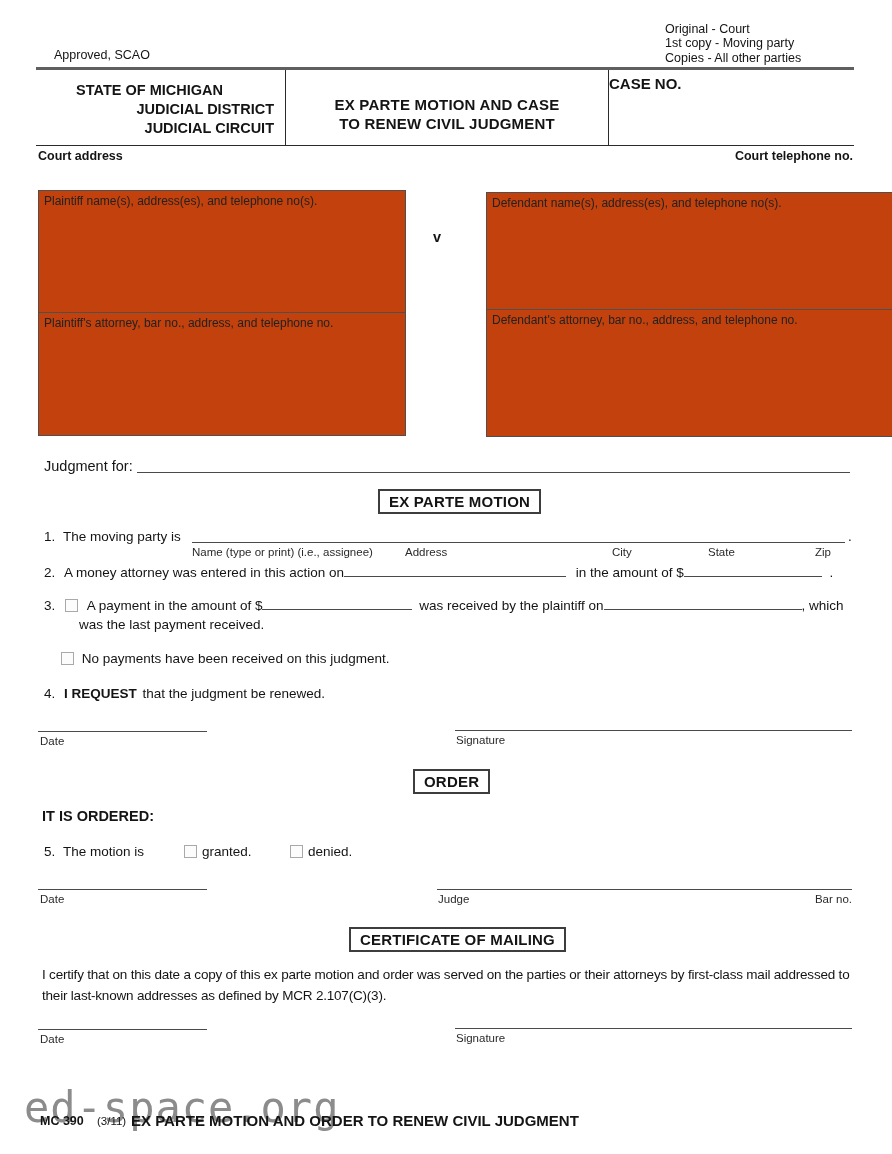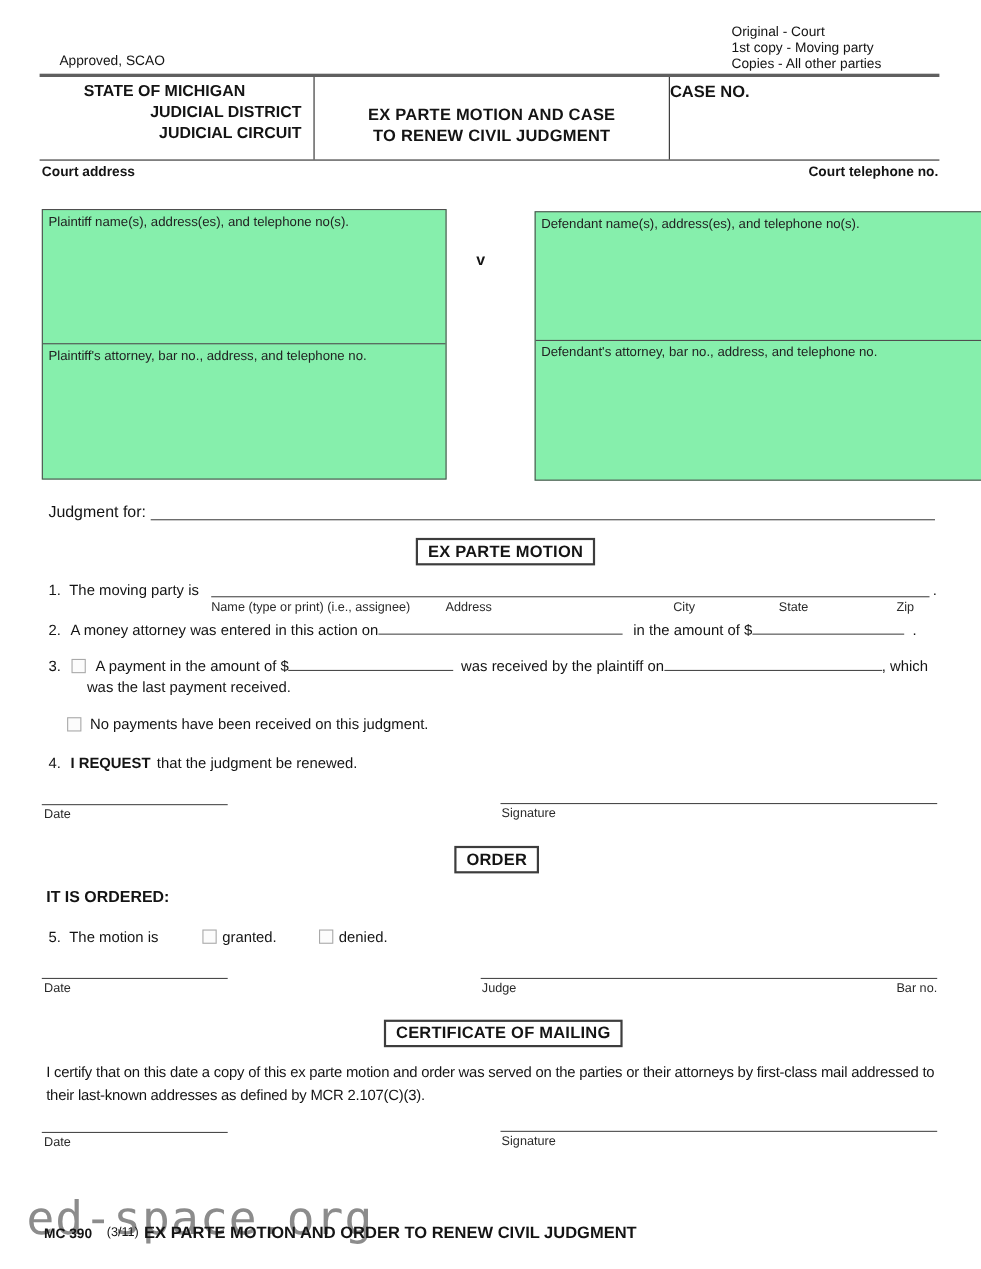--- a/index.html
+++ b/index.html
@@ -21,21 +21,21 @@
   }
   .heading-box {
     position:absolute; border:2px solid #3d3d3d; background:#fff;
     font-weight:bold; font-size:15px; padding:2px 9px; letter-spacing:0.2px;
   }
   .htable {
     position:absolute; left:36px; top:67px; width:818px; height:79px;
     border-top:3px solid #5f5f5f; border-bottom:1.5px solid #2b2b2b;
   }
   .hcell { position:absolute; top:0; height:100%; }
-  .party-box { position:absolute; border:1px solid #4f4f4f; background:#86efac; }
+  .party-box { position:absolute; border:1px solid #4f4f4f; background:#c2410c; }
   .party-top { border-bottom:1px solid #4f4f4f; }
   .party-label { font-size:12px; padding:3px 5px; color:#222; }
   .watermark {
     position:absolute; font-family:"DejaVu Sans Mono", monospace;
     font-size:42px; color:#8c8c8c; letter-spacing:1px; white-space:nowrap;
   }
   .foot { white-space:nowrap; }
 </style>
 </head>
 <body>
@@ -43,21 +43,21 @@
 <div class="page">
 
   <div class="abs sm" style="left:54px; top:48px;">Approved, SCAO</div>
   <div class="abs sm" style="left:665px; top:22px; line-height:14.4px;">
     <div>Original - Court</div>
     <div>1st copy - Moving party</div>
     <div>Copies - All other parties</div>
   </div>
 
   <div class="htable">
-    <div class="hcell" style="left:0; width:250px; border-right:1px solid #2b2b2b; padding-top:5px;">
+    <div class="hcell" style="left:0; width:250px; border-right:1px solid #2b2b2b; padding-top:12px;">
       <div class="bold" style="font-size:14.5px; text-align:center; padding-right:22px;">STATE OF MICHIGAN</div>
       <div class="bold" style="font-size:14.5px; text-align:right; padding-right:11px; margin-top:3px;">JUDICIAL DISTRICT</div>
       <div class="bold" style="font-size:14.5px; text-align:right; padding-right:11px; margin-top:3px;">JUDICIAL CIRCUIT</div>
     </div>
     <div class="hcell" style="left:250px; width:323px; border-right:1px solid #2b2b2b; padding-top:26px; text-align:center;">
       <div class="bold" style="font-size:15px; letter-spacing:0.2px;">EX PARTE MOTION AND CASE</div>
       <div class="bold" style="font-size:15px; letter-spacing:0.2px; margin-top:2px;">TO RENEW CIVIL JUDGMENT</div>
     </div>
     <div class="hcell" style="left:573px; width:245px; padding-top:5px; text-align:left;">
       <div class="bold" style="font-size:15px;">CASE NO.</div>

